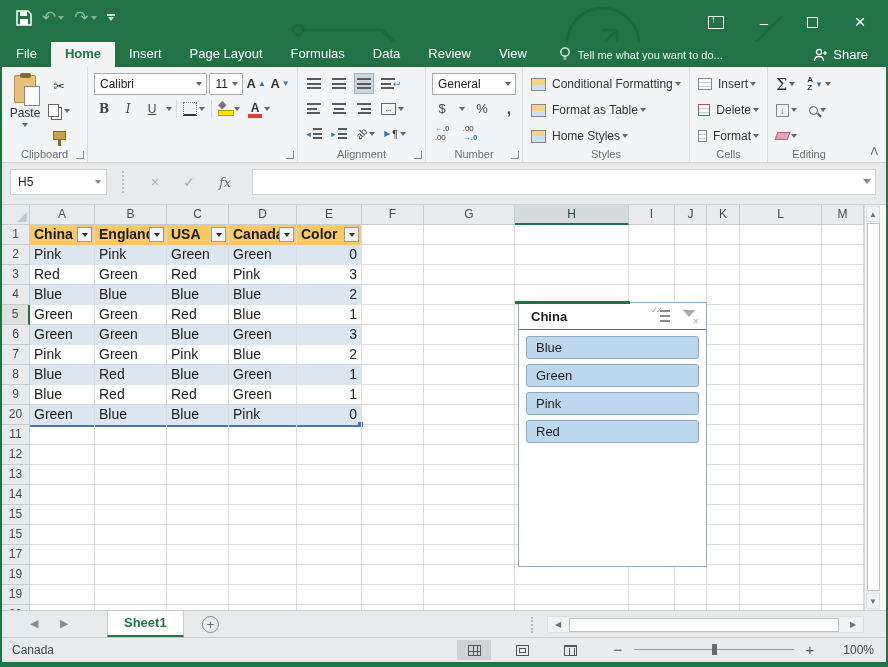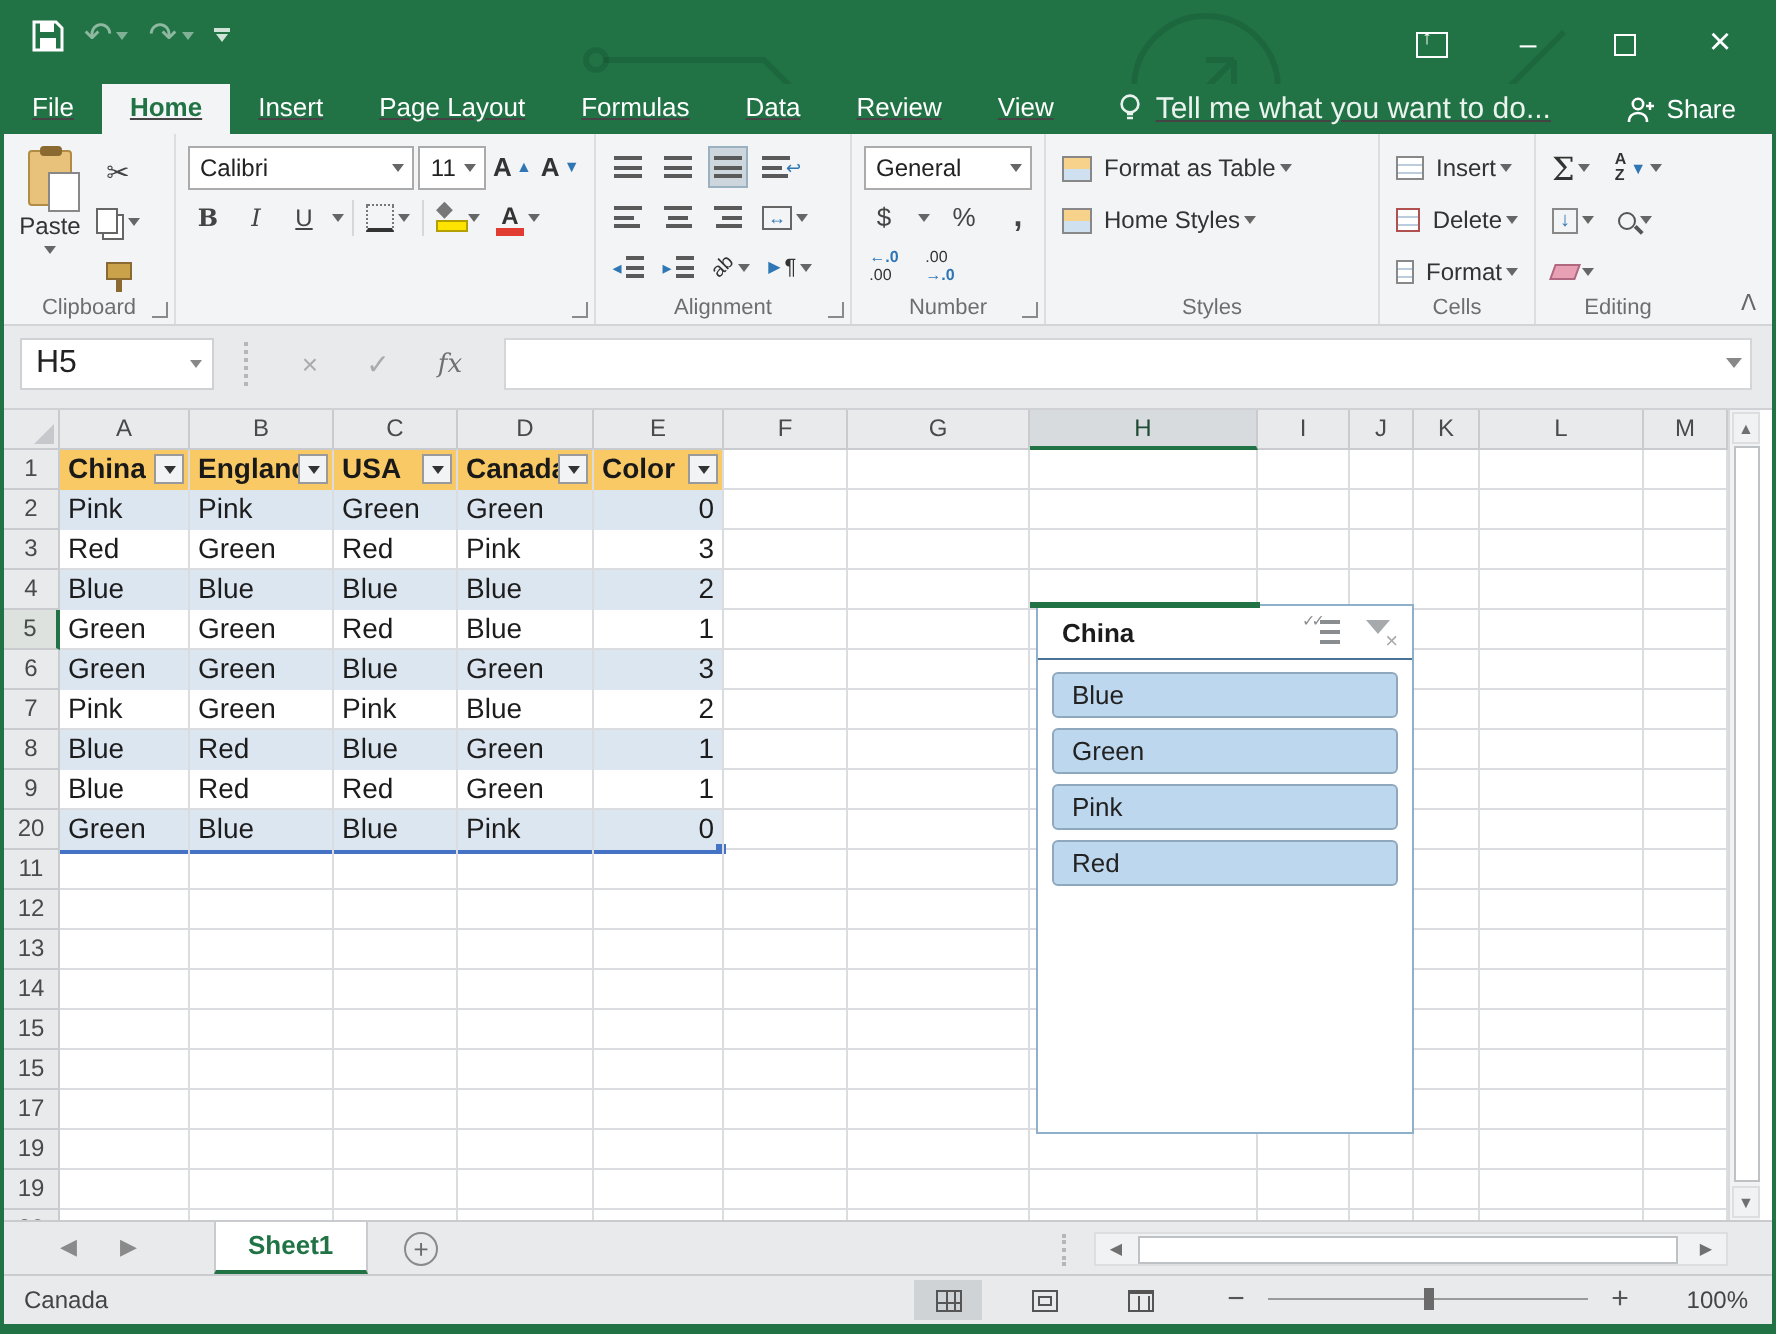--- a/index.html
+++ b/index.html
@@ -17,24 +17,24 @@
   .qat .glyph{ font-size:17px; line-height:1; color:#e9f2ec; }
   .qat .dim{ opacity:.55; }
   .tinycaret{ width:0; height:0; border-left:3px solid transparent; border-right:3px solid transparent; border-top:4px solid #cfe3d6; }
   .title-text{ position:absolute; left:0; right:0; top:11px; text-align:center; color:#fff; font-size:13px; }
   .winbtns{ position:absolute; right:6px; top:0; height:40px; display:flex; align-items:center; gap:8px; }
   .winbtn{ width:40px; height:30px; display:flex; align-items:center; justify-content:center; color:#fff; font-size:15px; cursor:pointer; }
   .maxbox{ width:11px; height:11px; border:1.5px solid #fff; }
   .ribbonopts{ width:16px; height:13px; border:1.5px solid #fff; position:relative; }
   .ribbonopts::after{ content:"↑"; position:absolute; left:2px; top:-3px; font-size:10px; color:#fff; }
   
-  .tabrow{ position:absolute; left:0; top:40px; width:100%; height:25px; background:#217346; display:flex; align-items:stretch;text-decoration:underline; }
+  .tabrow{ position:absolute; left:0; top:40px; width:100%; height:25px; background:#217346; display:flex; align-items:stretch; }
   .rtab{ color:#fff; font-size:13px; padding:4px 14px 0; cursor:pointer; }
   .rtab.active{ background:#f3f4f5; color:#217346; font-weight:bold; }
-  .tellme{ display:flex; align-items:center; gap:7px; color:#eaf3ee; font-size:15px; margin-left:18px; cursor:pointer;justify-content:center; }
+  .tellme{ display:flex; align-items:center; gap:7px; color:#eaf3ee; font-size:11px; margin-left:18px; cursor:pointer;justify-content:center; }
   .share{ position:absolute; right:10px; top:0; height:25px; display:flex; align-items:center; gap:6px; color:#fff; font-size:13px; cursor:pointer; padding:0 8px; }
   
   .ribbon{ position:absolute; left:0; top:65px; width:100%; height:96px; background:#f3f4f5; border-bottom:1px solid #d2d4d7; display:flex; }
   .rgroup{ position:relative; height:100%; border-right:1px solid #dcdee0; padding:4px 2px 16px; }
   .rlabel{ position:absolute; bottom:2px; left:0; right:0; text-align:center; font-size:11px; color:#6e6e6e; }
   .launcher{ position:absolute; right:3px; bottom:3px; width:8px; height:8px; border-right:1.5px solid #8a8a8a; border-bottom:1.5px solid #8a8a8a; cursor:pointer; }
   .rrow{ display:flex; align-items:center; gap:2px; height:25px; padding:0 4px; }
   .sbtn{ display:inline-flex; align-items:center; justify-content:center; min-width:20px; height:21px; padding:0 2px; gap:2px; cursor:pointer; color:#444; }
   .sel{ background:#cdd6dd; border:1px solid #9ab1c2; }
   .caret{ width:0; height:0; border-left:3px solid transparent; border-right:3px solid transparent; border-top:4px solid #666; display:inline-block; }
@@ -68,21 +68,21 @@
   .label12{ font-size:12px; color:#333; }
   .sum{ font-size:16px; color:#333; font-family:"DejaVu Serif", serif; }
   .sortaz{ font-size:8px; font-weight:bold; color:#333; line-height:1; }
   .filldown{ width:13px; height:13px; border:1px solid #888; font-size:10px; color:#2f76b5; display:flex; align-items:center; justify-content:center; }
   .magnifier{ width:9px; height:9px; border:1.6px solid #555; border-radius:50%; position:relative; }
   .magnifier::after{ content:""; position:absolute; left:7px; top:7px; width:5px; height:1.6px; background:#555; transform:rotate(45deg); }
   .eraser{ width:13px; height:8px; background:#e8a0b4; border:1px solid #b06880; transform:skewX(-20deg); }
   .collapse{ position:absolute; right:8px; bottom:4px; color:#666; cursor:pointer; font-size:11px; }
   
   .fbar{ position:absolute; left:0; top:161px; width:100%; height:42px; background:#e9eaec; border-bottom:1px solid #cfd1d4; }
-  .namebox{ position:absolute; left:8px; top:6px; width:97px; height:26px; background:#fff; border:1px solid #cfd1d4; display:flex; align-items:center; font-size:16px; color:#222; padding-left:7px; cursor:text; }
+  .namebox{ position:absolute; left:8px; top:6px; width:97px; height:26px; background:#fff; border:1px solid #cfd1d4; display:flex; align-items:center; font-size:12px; color:#222; padding-left:7px; cursor:text; }
   .namebox .caret{ margin-left:auto; margin-right:5px; border-top-color:#888; }
   .vdots{ position:absolute; top:8px; height:22px; border-left:2px dotted #b5b7ba; }
   .fbtn{ position:absolute; top:6px; width:30px; height:26px; display:flex; align-items:center; justify-content:center; color:#a9abaf; font-size:14px; cursor:pointer; }
   .fx{ font-family:"DejaVu Serif", serif; font-style:italic; color:#6d6f73; font-size:13px; }
   .finput{ position:absolute; left:250px; top:6px; right:10px; height:26px; background:#fff; border:1px solid #d4d6d9; cursor:text; }
   .fexpand{ position:absolute; right:4px; top:9px; width:0; height:0; border-left:4px solid transparent; border-right:4px solid transparent; border-top:5px solid #888; }
   
   .sheet{ position:absolute; left:0; top:203px; width:878px; height:405px; background:#fff; }
   .corner{ position:absolute; left:0; top:0; width:28px; height:20px; background:#e9eaec; border-right:1px solid #c9cbce; border-bottom:1px solid #c9cbce; }
   .corner::after{ content:""; position:absolute; right:2px; bottom:2px; border-left:10px solid transparent; border-bottom:10px solid #c6c8cb; }
@@ -406,20 +406,27 @@
           </span>
       </div>
       <div class="rlabel">Number</div>
       <span class="launcher"></span>
     </div>
 
     <div class="rgroup" style="width:167px;">
       <div class="rrow" style="height:26px;">
         <span class="sbtn">
             <span class="styles-ic"></span>
+            <span class="label12">Conditional Formatting</span>
+            <span class="caret"></span>
+          </span>
+      </div>
+      <div class="rrow" style="height:26px;">
+        <span class="sbtn">
+            <span class="styles-ic"></span>
             <span class="label12">Format as Table</span>
             <span class="caret"></span>
           </span>
       </div>
       <div class="rrow" style="height:26px;">
         <span class="sbtn">
             <span class="styles-ic"></span>
             <span class="label12">Home Styles</span>
             <span class="caret"></span>
           </span>

